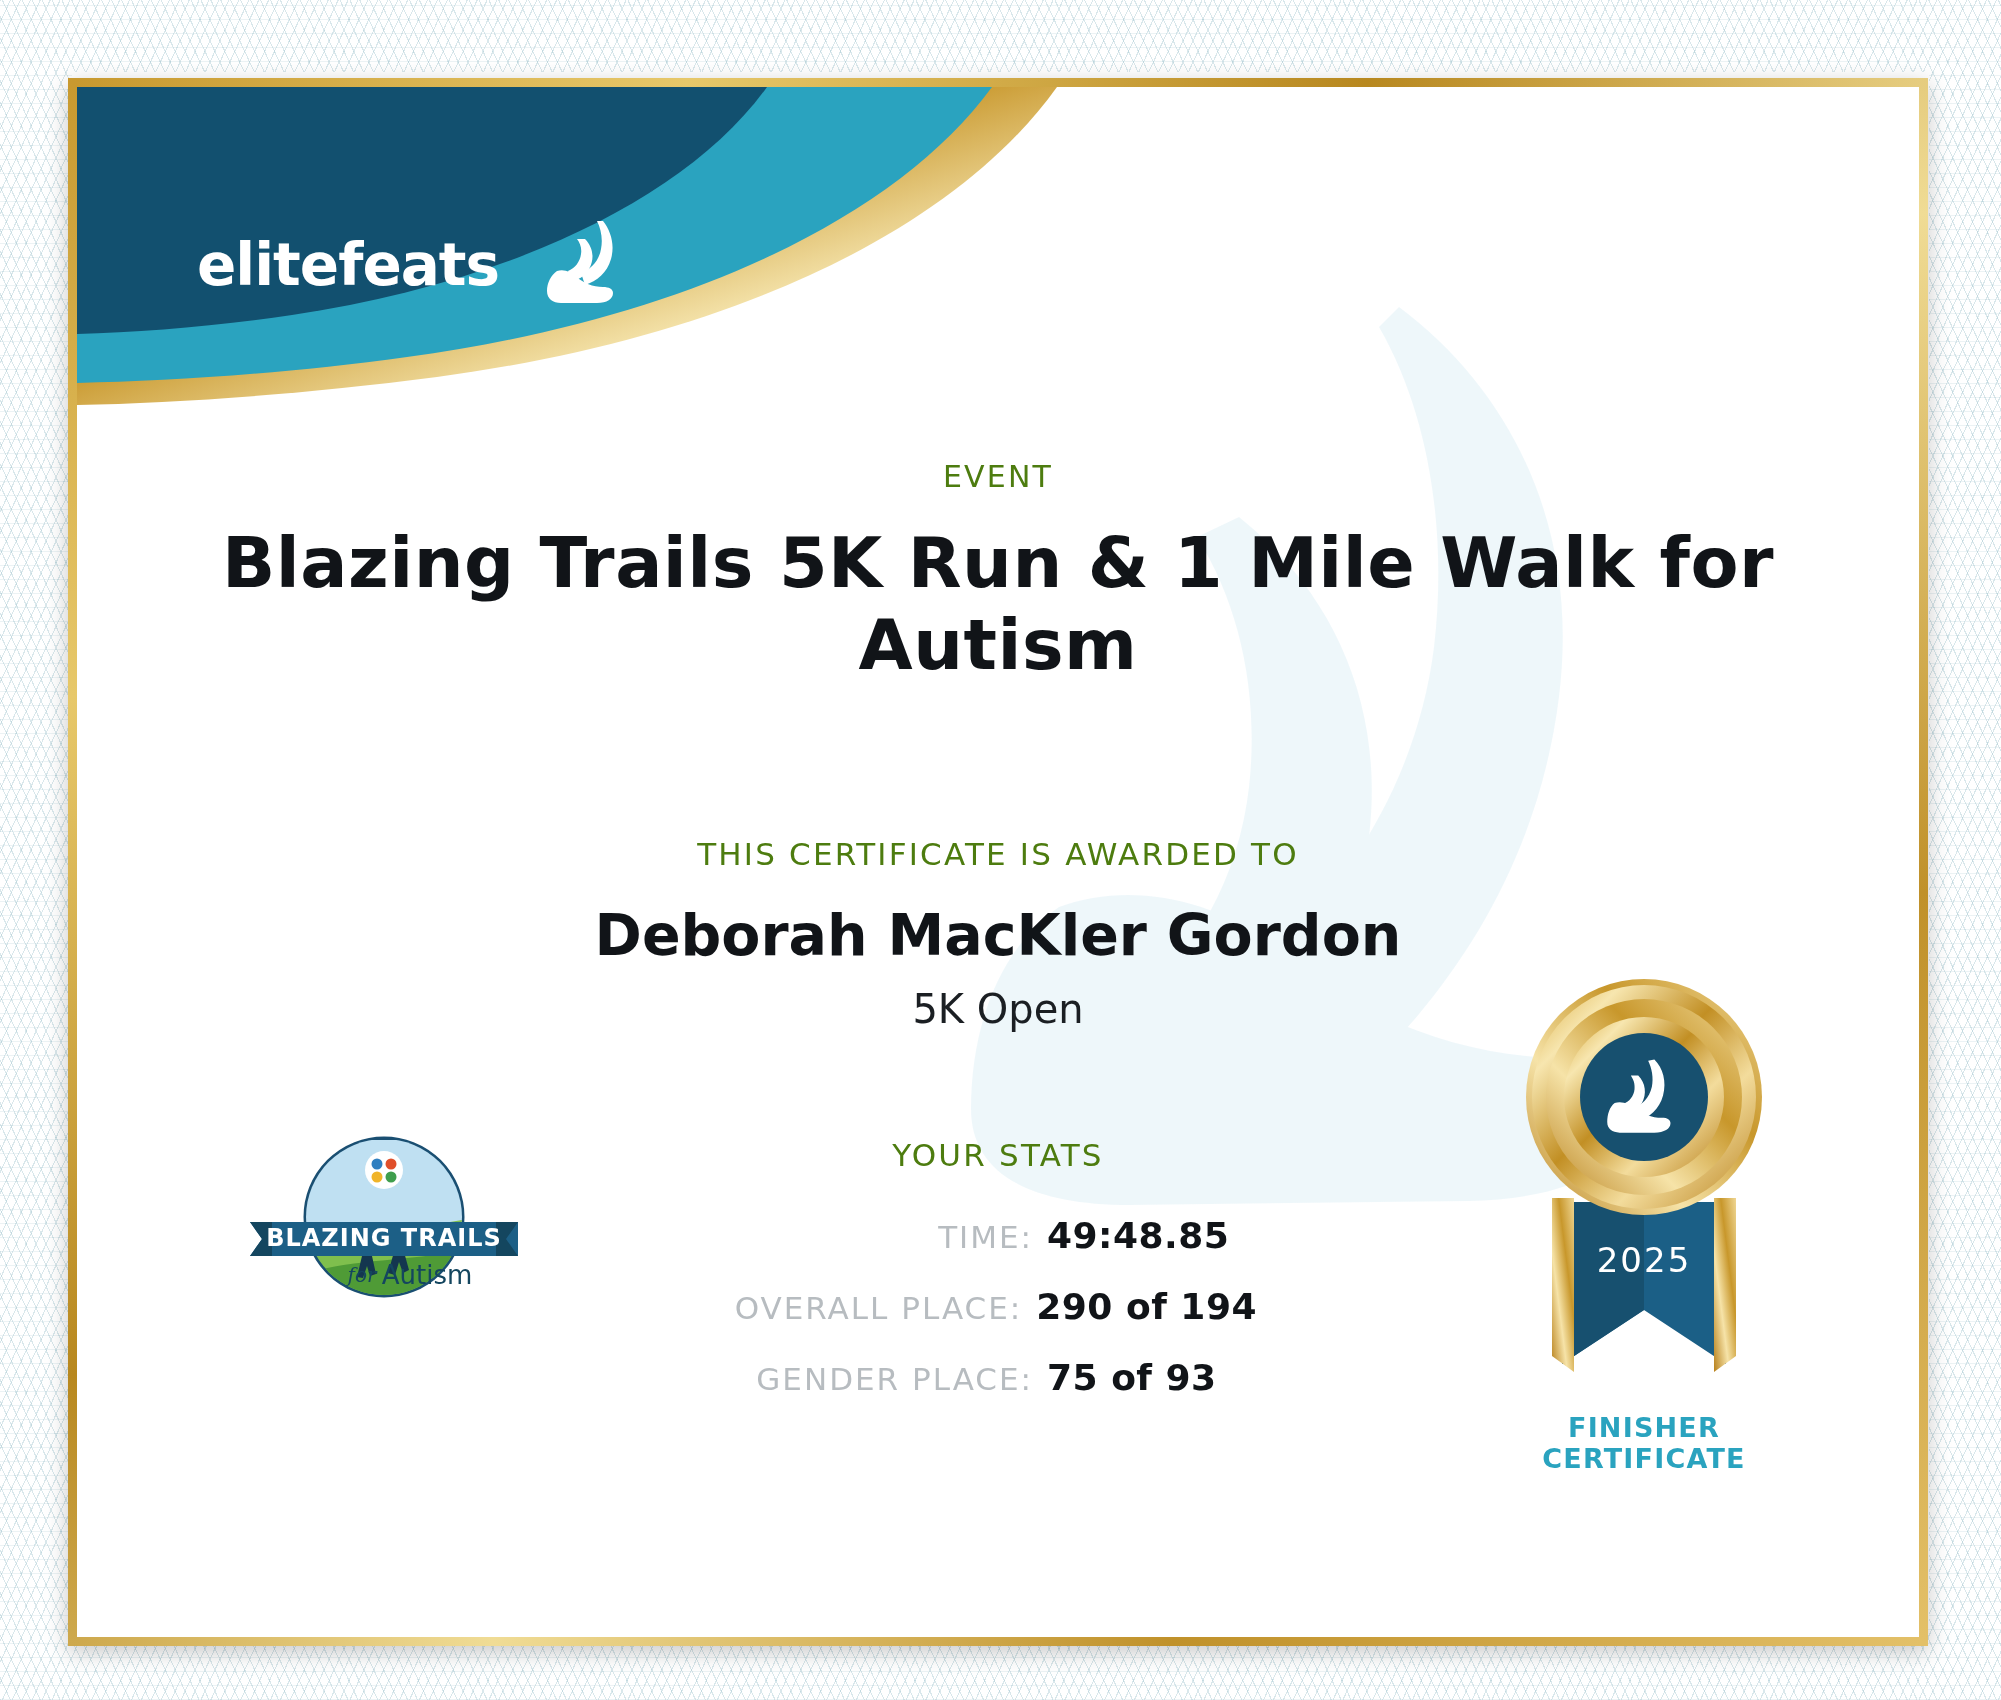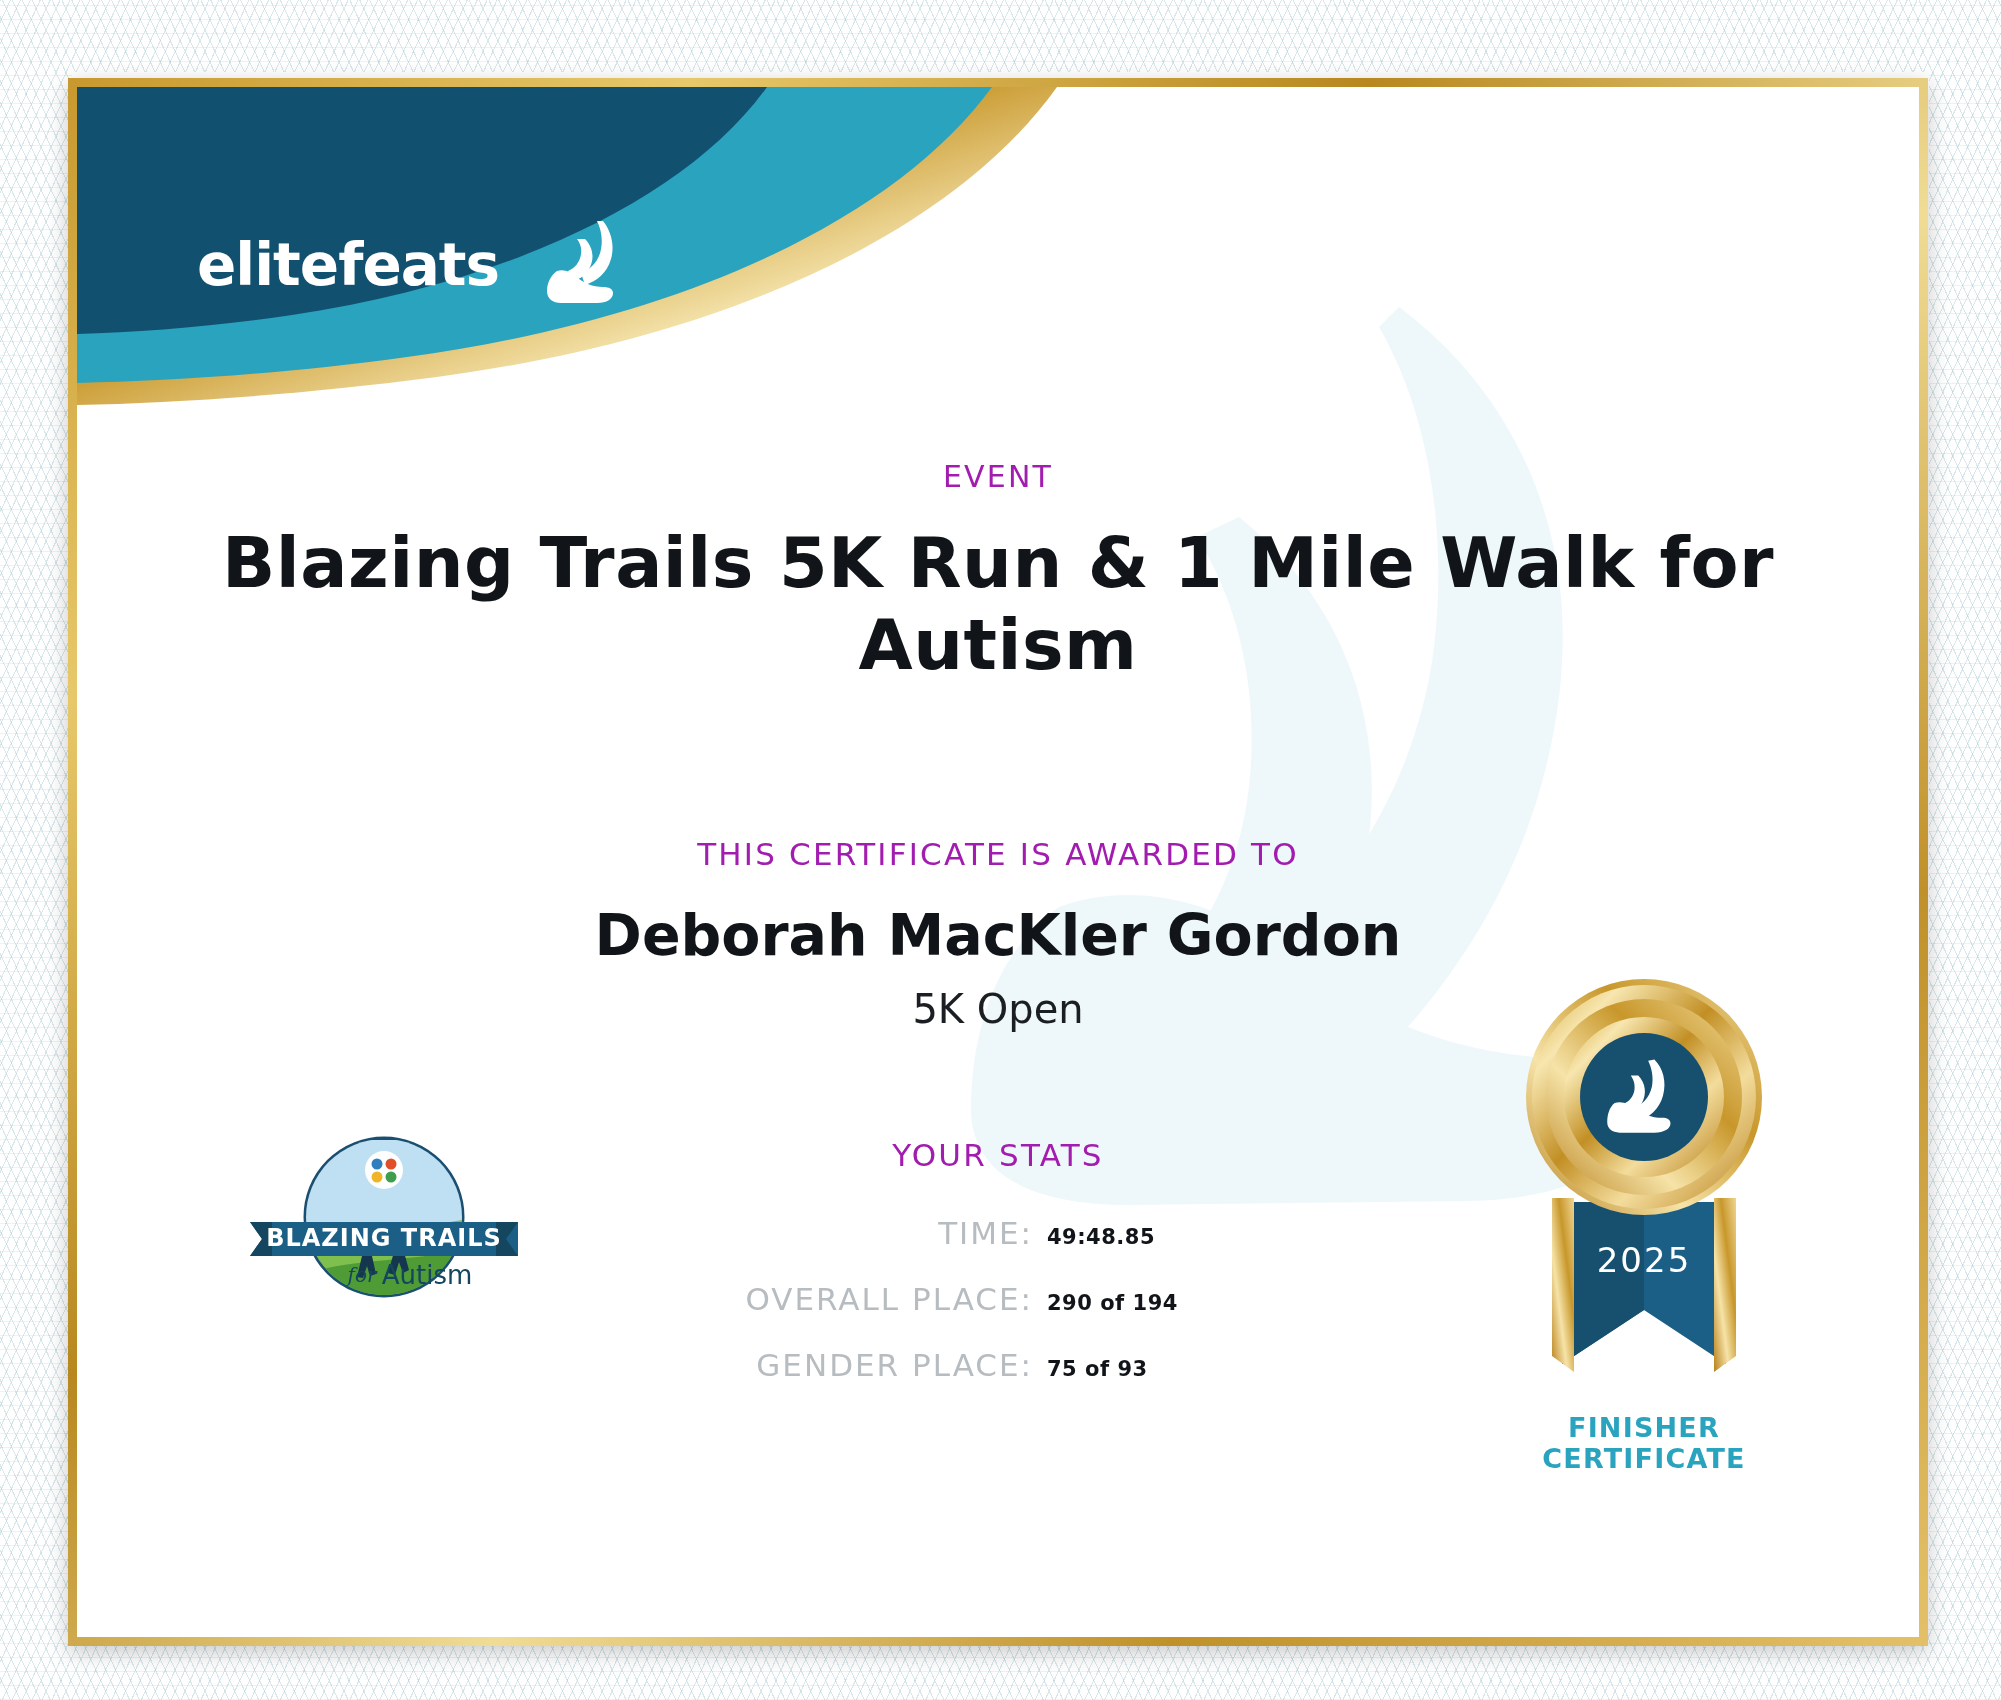--- a/index.html
+++ b/index.html
@@ -57,21 +57,21 @@
     pointer-events: none;
   }
 
   
   .content {
     position: absolute;
     left: 0; top: 330px; right: 0; bottom: 0;
   }
 
   .label {
-    color: #a21caf;
+    color: #4d7c0f;
     letter-spacing: 2.2px;
     text-align: center;
     font-size: 30px;
     font-family: "DejaVu Sans", sans-serif;
   }
   .event-label { margin-top: 42px; }
   .event-name {
     text-align: center;
     font-size: 70px;
     font-weight: 700;
@@ -108,21 +108,21 @@
     margin-bottom: 30px;
   }
   .stat-key {
     color: #b7bcc0;
     font-size: 31px;
     letter-spacing: 2px;
     text-align: center;
   }
   .stat-val {
     color: #111418;
-    font-size: 21px;
+    font-size: 36px;
     font-weight: 700;
     margin-left: 14px;
     min-width: 210px;
     text-align: left;
     letter-spacing: 0.5px;
   }
 
   
   .event-logo {
     position: absolute;

